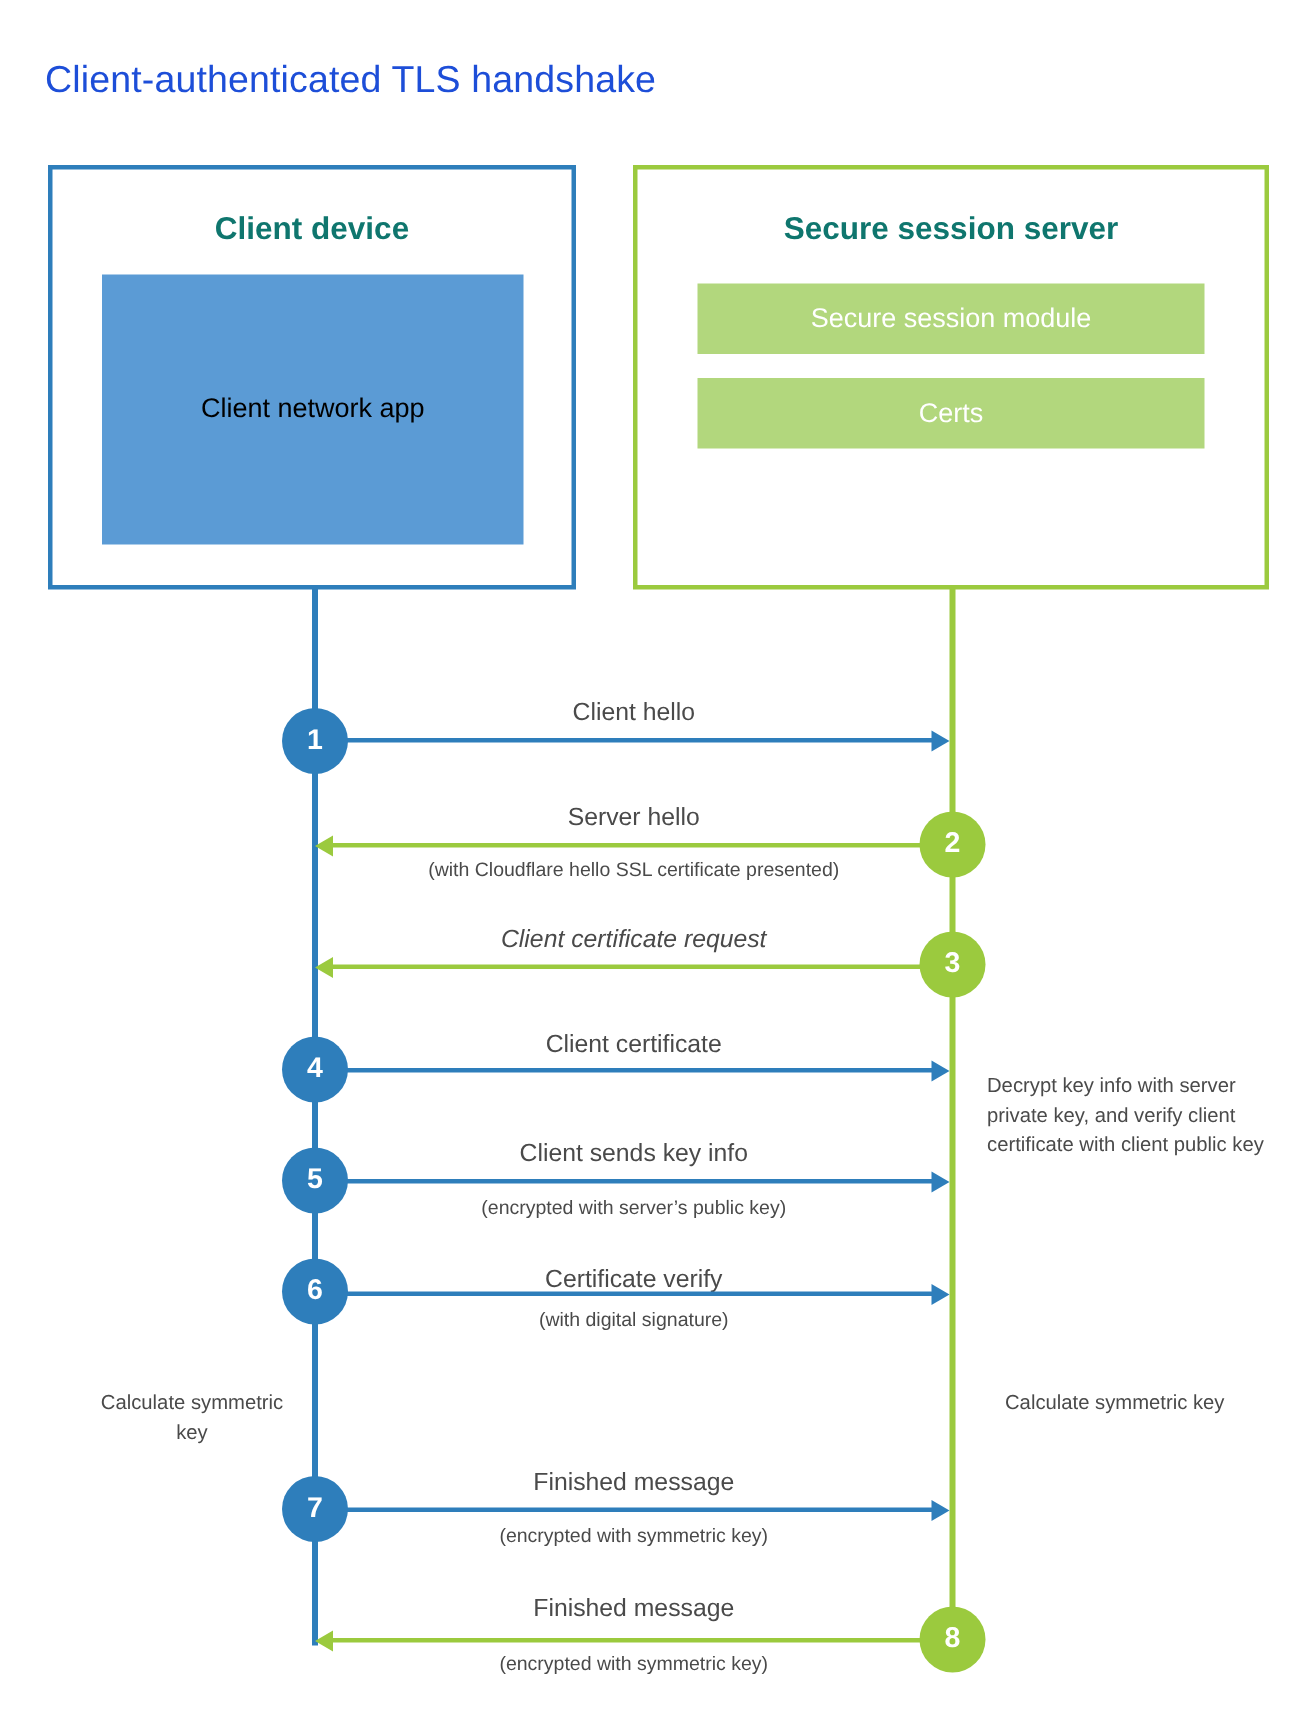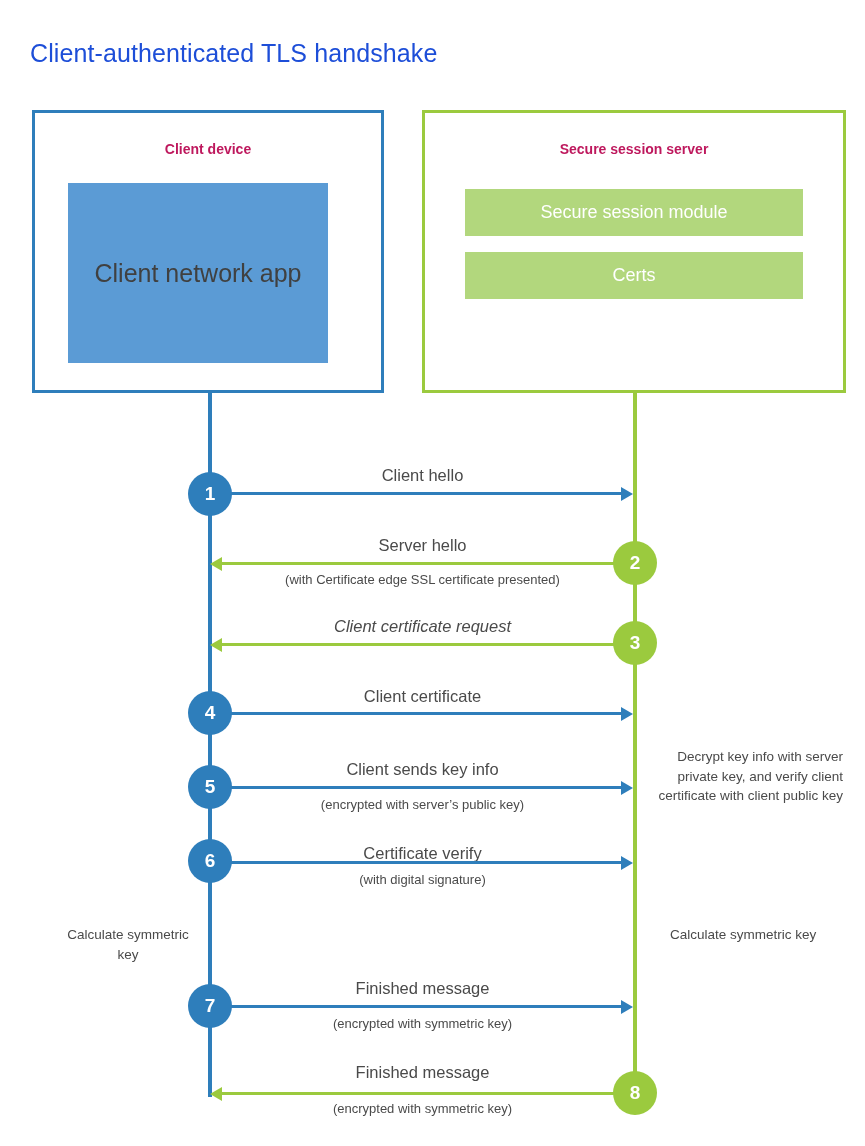--- a/index.html
+++ b/index.html
@@ -52,34 +52,34 @@
     width: 424px;
     height: 283px;
     border: 3px solid #9BCA3E;
   }
   .box-title {
     position: absolute;
     left: 0;
     right: 0;
     top: 28px;
     text-align: center;
-    font-size: 14px;
+    font-size: 21px;
     font-weight: bold;
-    color: #be185d;
+    color: #0f766e;
   }
 
   .client-app-rect {
     position: absolute;
     left: 33px;
     top: 70px;
-    width: 260px;
+    width: 281px;
     height: 180px;
     background: #5B9BD5;
-    color: #404040;
-    font-size: 25px;
+    color: #000000;
+    font-size: 18px;
     display: flex;
     align-items: center;
     justify-content: center;
     text-align: center;
     line-height: 1.3;
   }
 
   .server-bar {
     position: absolute;
     left: 40px;
@@ -188,21 +188,21 @@
   <div class="lifeline lifeline-server"></div>
 
   <div class="msg-label" style="left:210px; top:466px; width:425px;">Client hello</div>
   <div class="arrow-line to-server" style="left:210px; top:492px; width:413px;"></div>
   <div class="arrow-head right" style="left:621px; top:487px;"></div>
   <div class="step-circle blue" style="left:188px; top:472px;">1</div>
 
   <div class="msg-label" style="left:210px; top:536px; width:425px;">Server hello</div>
   <div class="arrow-line to-client" style="left:222px; top:562px; width:413px;"></div>
   <div class="arrow-head left" style="left:210px; top:557px;"></div>
-  <div class="msg-sub" style="left:210px; top:572px; width:425px;">(with Certificate edge SSL certificate presented)</div>
+  <div class="msg-sub" style="left:210px; top:572px; width:425px;">(with Cloudflare hello SSL certificate presented)</div>
   <div class="step-circle green" style="left:613px; top:541px;">2</div>
 
   <div class="msg-label" style="left:210px; top:617px; width:425px;font-style:italic;">Client certificate request</div>
   <div class="arrow-line to-client" style="left:222px; top:643px; width:413px;"></div>
   <div class="arrow-head left" style="left:210px; top:638px;"></div>
   <div class="step-circle green" style="left:613px; top:621px;">3</div>
 
   <div class="msg-label" style="left:210px; top:687px; width:425px;">Client certificate</div>
   <div class="arrow-line to-server" style="left:210px; top:712px; width:413px;"></div>
   <div class="arrow-head right" style="left:621px; top:707px;"></div>
@@ -213,21 +213,21 @@
   <div class="arrow-head right" style="left:621px; top:781px;"></div>
   <div class="msg-sub" style="left:210px; top:797px; width:425px;">(encrypted with server’s public key)</div>
   <div class="step-circle blue" style="left:188px; top:765px;">5</div>
 
   <div class="msg-label" style="left:210px; top:844px; width:425px;">Certificate verify</div>
   <div class="arrow-line to-server" style="left:210px; top:861px; width:413px;"></div>
   <div class="arrow-head right" style="left:621px; top:856px;"></div>
   <div class="msg-sub" style="left:210px; top:872px; width:425px;">(with digital signature)</div>
   <div class="step-circle blue" style="left:188px; top:839px;">6</div>
 
-  <div class="side-note right-note" style="left:658px; top:747px; width:185px;text-align:right;">Decrypt key info with server private key, and verify client certificate with client public key</div>
+  <div class="side-note right-note" style="left:658px; top:714px; width:185px;">Decrypt key info with server private key, and verify client certificate with client public key</div>
 
   <div class="side-note left-note" style="left:58px; top:925px; width:140px;">Calculate symmetric key</div>
   <div class="side-note right-note" style="left:670px; top:925px; width:150px;">Calculate symmetric key</div>
 
   <div class="msg-label" style="left:210px; top:979px; width:425px;">Finished message</div>
   <div class="arrow-line to-server" style="left:210px; top:1005px; width:413px;"></div>
   <div class="arrow-head right" style="left:621px; top:1000px;"></div>
   <div class="msg-sub" style="left:210px; top:1016px; width:425px;">(encrypted with symmetric key)</div>
   <div class="step-circle blue" style="left:188px; top:984px;">7</div>
 

